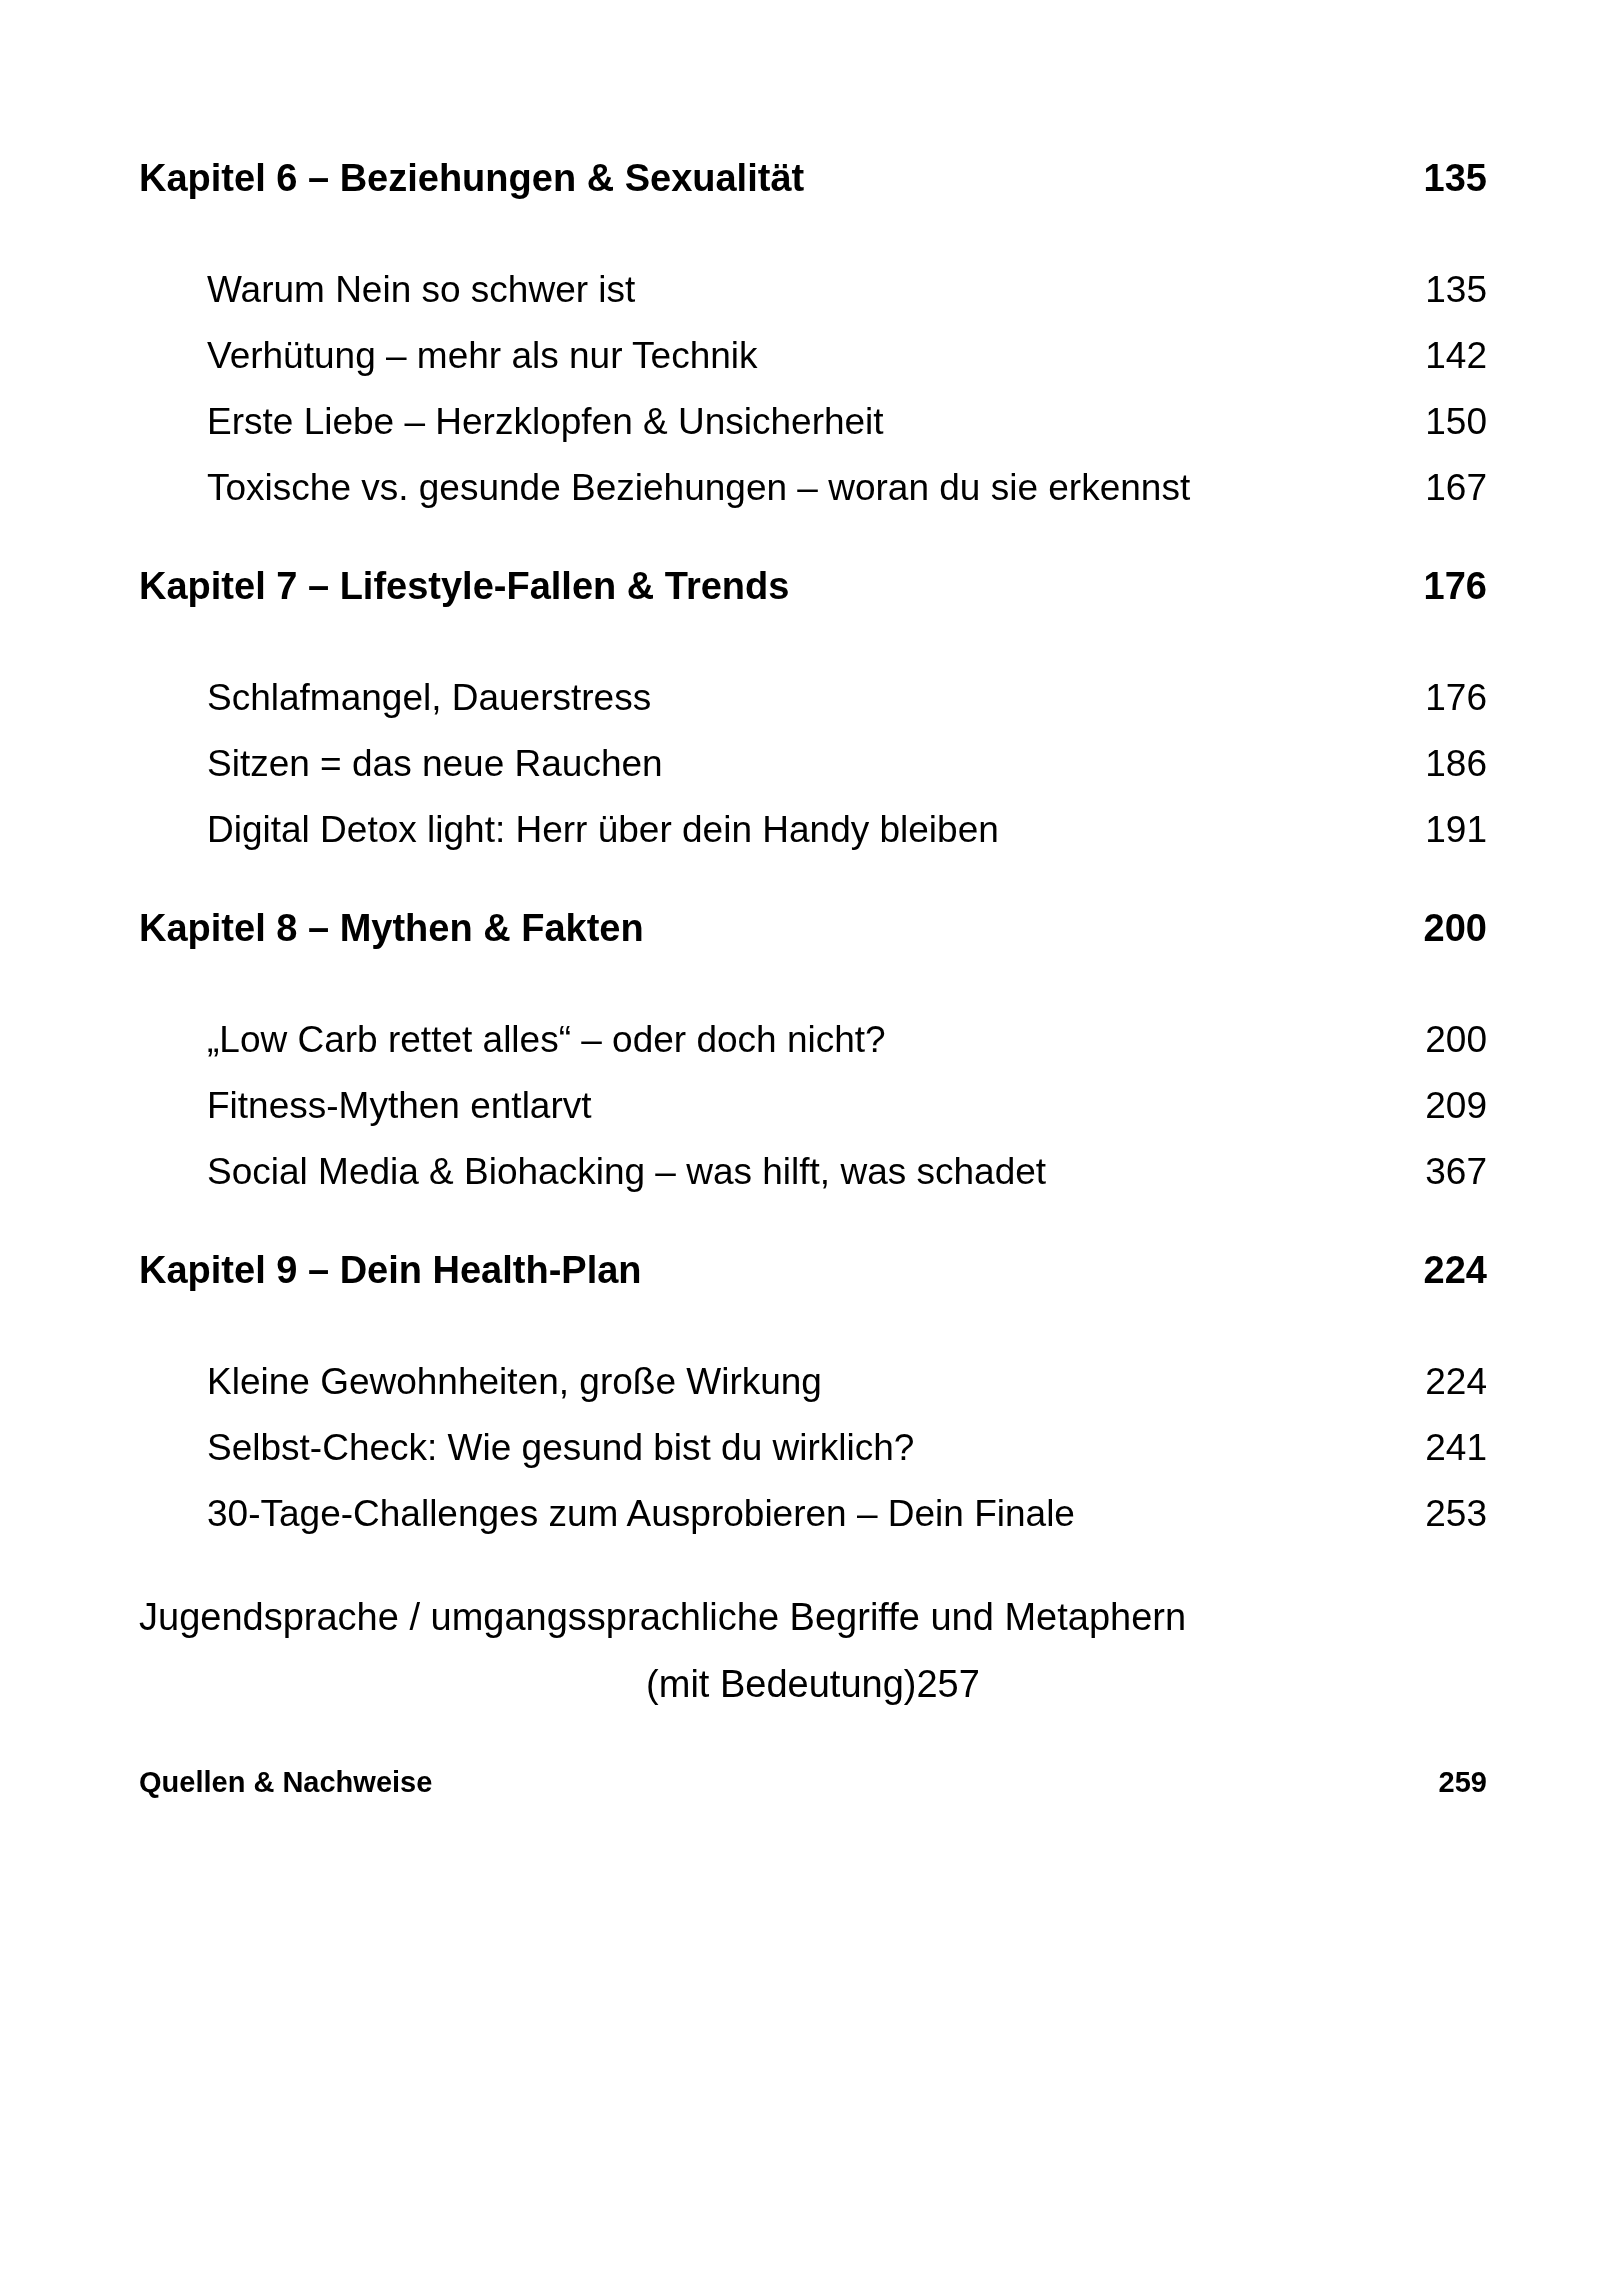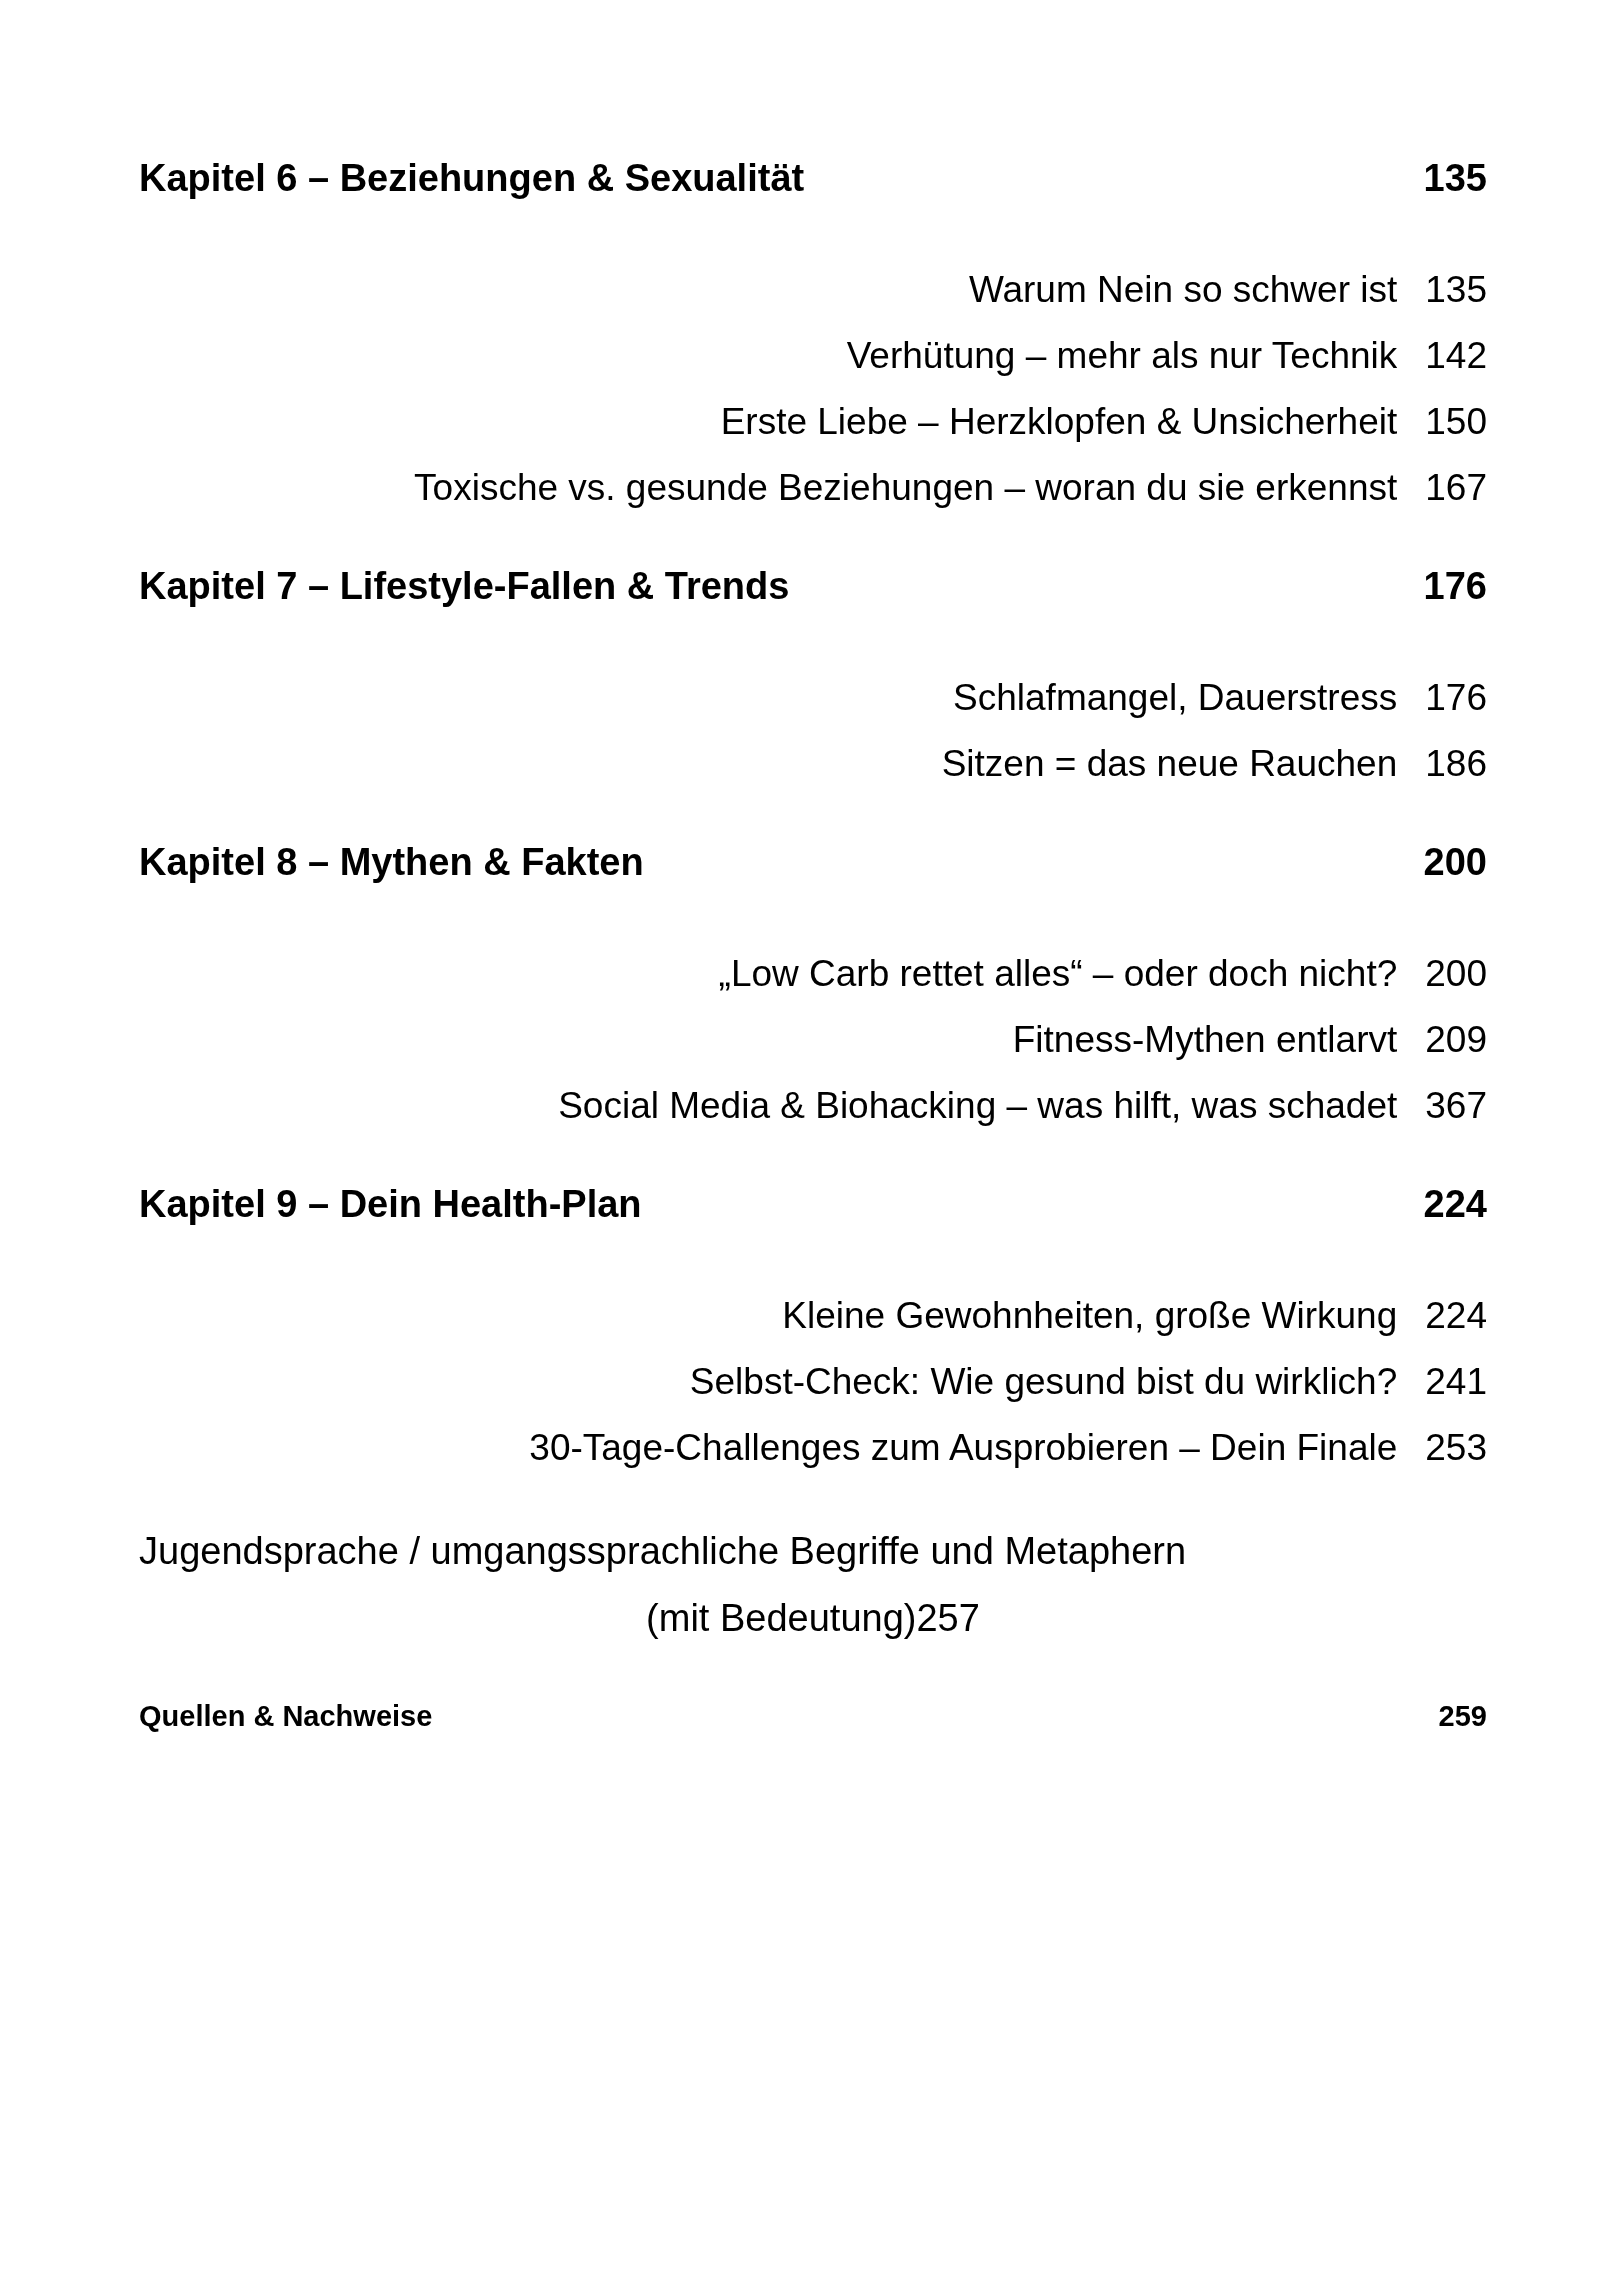--- a/index.html
+++ b/index.html
@@ -41,21 +41,20 @@
   }
   .row.chapter {
     font-weight: bold;
     font-size: 38px;
     line-height: 69px;
     margin-top: 31px;
     margin-bottom: 44px;
   }
   .row.sub .title {
     padding-left: 68px;
-    text-align: right;
   }
   .entry-multi {
     margin-top: 37px;
     font-weight: normal;
     font-size: 38px;
     line-height: 67px;
   }
   .entry-multi .line1 {
     display: block;
   }
@@ -103,20 +102,24 @@
     <span class="pagenum">176</span>
   </div>
   <div class="row sub">
     <span class="title">Schlafmangel, Dauerstress</span>
     <span class="pagenum">176</span>
   </div>
   <div class="row sub">
     <span class="title">Sitzen = das neue Rauchen</span>
     <span class="pagenum">186</span>
   </div>
+  <div class="row sub">
+    <span class="title">Digital Detox light: Herr über dein Handy bleiben</span>
+    <span class="pagenum">191</span>
+  </div>
 
   <div class="row chapter">
     <span class="title">Kapitel 8 – Mythen &amp; Fakten</span>
     <span class="pagenum">200</span>
   </div>
   <div class="row sub">
     <span class="title">„Low Carb rettet alles“ – oder doch nicht?</span>
     <span class="pagenum">200</span>
   </div>
   <div class="row sub">

